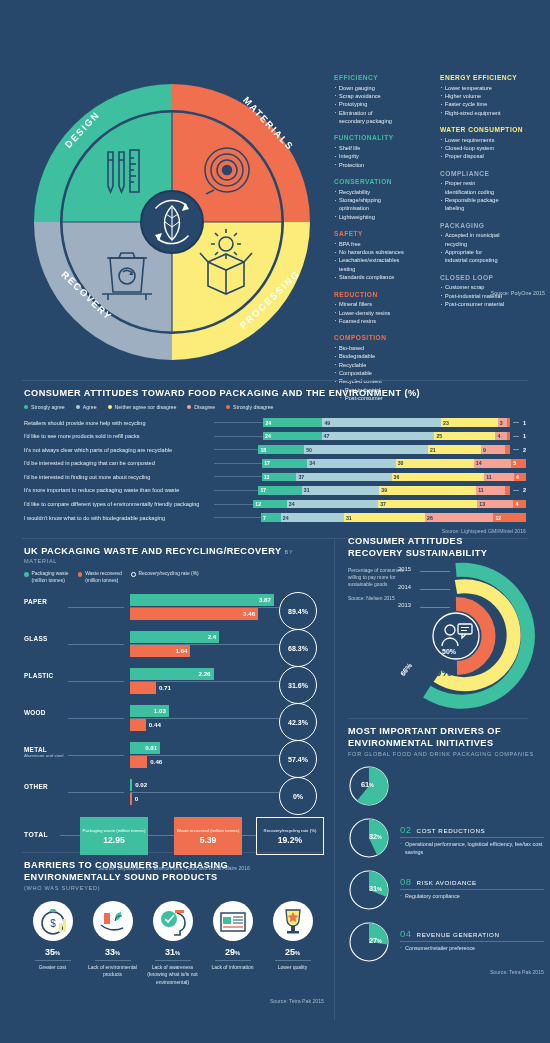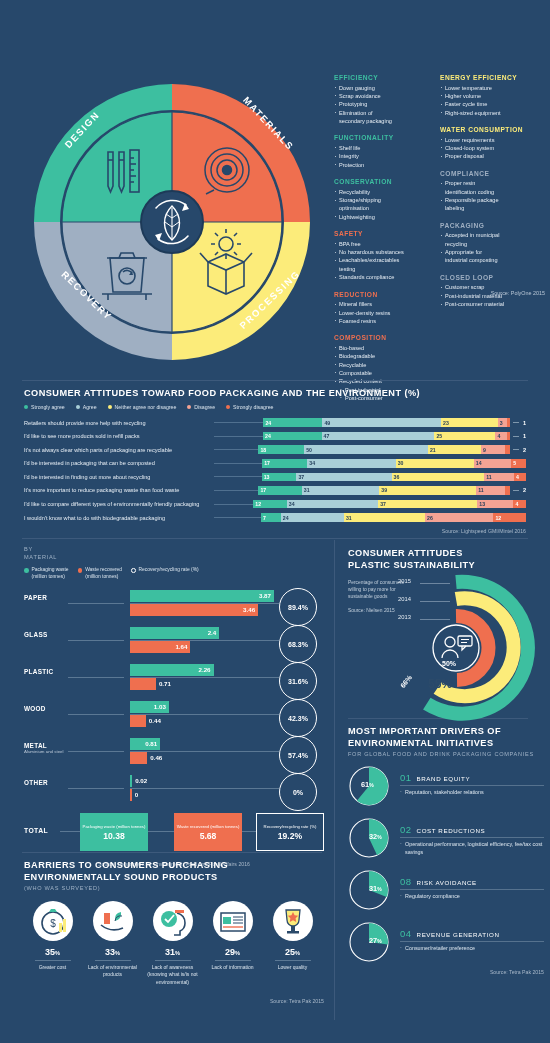--- a/index.html
+++ b/index.html
@@ -71,21 +71,21 @@
   .bval { position:absolute; right:3px; top:2px; font-size:6.2px; font-weight:bold; color:#fff; }
   .bval.out { right:auto; left:calc(100% + 3px); color:#fff; }
   .pct { position:absolute; left:255px; top:0px; width:38px; height:38px; border-radius:50%; border:1.2px solid #ffffff;
          display:flex; align-items:center; justify-content:center; font-size:7px; font-weight:bold; color:#fff;}
   .totalrow { position:relative; height:40px; margin-top:6px; }
   .tbox { position:absolute; top:0; width:68px; height:38px; display:flex; flex-direction:column; align-items:center; justify-content:center; text-align:center;}
   .tbox .cap { font-size:4.3px; line-height:1.25; }
   .tbox .num { font-size:8.6px; font-weight:bold; margin-top:2px; }
 
   
-  .sustain { position:absolute; left:348px; top:548px; width:196px; }
+  .sustain { position:absolute; left:348px; top:536px; width:196px; }
   .sustain .note { font-size:4.9px; color:#c2cfdc; line-height:1.45; margin-top:9px; width:60px;}
   .yearlab { position:absolute; font-size:5.8px; color:#e4ebf2; }
   .yearline { position:absolute; height:1px; background:#6d86a0; }
 
   
   .drivers { position:absolute; left:348px; top:726px; width:196px; }
   .driver { position:relative; height:46px; margin-top:6px; }
   .dpie { position:absolute; left:0; top:2px; width:42px; height:42px; }
   .dtxt { position:absolute; left:52px; top:9px; width:144px; }
   .dnum { font-size:9.5px; color:#3dbfa0; font-weight:normal; letter-spacing:.5px; }
@@ -430,20 +430,21 @@
     <div class="src src-attitudes">Source: Lightspeed GMI/Mintel 2016</div>
   </div>
 
   <div class="divider" style="top:538px;"></div>
   <div class="divider" style="top:852px; width:300px;"></div>
   <div style="position:absolute; left:334px; top:540px; width:1px; height:480px; background:#3d5a7c;"></div>
   <div class="divider" style="top:718px; left:348px; width:180px;"></div>
 
   <div class="ukwaste">
     <div style="display:flex; align-items:baseline; gap:3px;">
+      <span class="sec-title">UK PACKAGING WASTE AND RECYCLING/RECOVERY</span>
       <span class="sec-sub">BY</span>
     </div>
     <div class="sec-sub" style="margin-top:2px;">MATERIAL</div>
     <div class="uk-legend" id="uk-legend">
         <div class="li">
           <span class="solid" style="background: rgb(61, 191, 160);"></span>
           <span><span>Packaging waste</span><br><span>(million tonnes)</span></span>
         </div>
         <div class="li">
           <span class="solid" style="background: rgb(239, 111, 79);"></span>
@@ -539,39 +540,39 @@
           </div>
           <div class="pct">0%</div>
         </div>
       </div>
 
     <div class="totalrow">
       <div style="position:absolute; left:0; top:14px; font-size:6.8px; font-weight:bold; letter-spacing:.4px;">TOTAL</div>
       <div style="position:absolute; left:36px; top:18px; width:20px; height:1px; background:#5b7894;"></div>
       <div class="tbox" style="left:56px; background:#3dbfa0;">
         <div class="cap">Packaging waste (million tonnes)</div>
-        <div class="num">10.38</div>
+        <div class="num">12.95</div>
       </div>
       <div style="position:absolute; left:124px; top:18px; width:26px; height:1px; background:#5b7894;"></div>
       <div class="tbox" style="left:150px; background:#ef6f4f;">
         <div class="cap">Waste recovered (million tonnes)</div>
-        <div class="num">5.68</div>
+        <div class="num">5.39</div>
       </div>
       <div style="position:absolute; left:218px; top:18px; width:14px; height:1px; background:#5b7894;"></div>
       <div class="tbox" style="left:232px; border:1.2px solid #fff;">
         <div class="cap">Recovery/recycling rate (%)</div>
         <div class="num">19.2%</div>
       </div>
     </div>
     <div class="src" style="text-align:center; margin-top:8px;">Source: Department for Environment, Food and Rural Affairs 2016</div>
   </div>
 
   <div class="sustain">
     <div class="sec-title">CONSUMER ATTITUDES</div>
-    <div class="sec-title" style="margin-top:2px;">PLASTIC SUSTAINABILITY</div>
+    <div class="sec-title" style="margin-top:2px;">RECOVERY SUSTAINABILITY</div>
     <div class="note">Percentage of consumers willing to pay more for sustainable goods</div>
     <div class="note" style="margin-top:7px;">Source: Nielsen 2015</div>
 
     <div style="position:absolute; left:52px; top:26px; width:144px; height:150px;">
       <svg width="144" height="150" viewBox="0 0 144 150">
 
         <path d="M56 8 A66 66 0 1 1 26.8 129.6" fill="none" stroke="#3dbfa0" stroke-width="14" transform="translate(0,66) translate(0,-66)"></path>
 
         <path d="M56 25 A49 49 0 1 1 37.5 114" fill="none" stroke="#fcec7a" stroke-width="14"></path>
 
@@ -604,27 +605,20 @@
     <div class="sec-title">MOST IMPORTANT DRIVERS OF</div>
     <div class="sec-title" style="margin-top:2px;">ENVIRONMENTAL INITIATIVES</div>
     <div class="sec-sub" style="margin-top:3px;">FOR GLOBAL FOOD AND DRINK PACKAGING COMPANIES</div>
     <div id="drivers-list">
         <div class="driver">
           <svg width="42" height="42" viewBox="0 0 42 42" class="dpie">
             <circle cx="21" cy="21" r="19" fill="none" stroke="#ffffff" stroke-width="1.1"></circle>
             <path d="M21 21 L21 2 A19 19 1 1 1 8.89 35.64 Z" fill="#3dbfa0"></path>
           </svg>
           <div class="dpct" style="left: 13px; top: 17px;"><span>61</span><span style="font-size: 5px;">%</span></div>
-          <div class="dtxt">
-            <div class="dhead">
-              <span class="dnum">01</span>
-              <span class="dname">BRAND EQUITY</span>
-            </div>
-            <div class="dbul">Reputation, stakeholder relations</div>
-          </div>
         </div>
         <div class="driver">
           <svg width="42" height="42" viewBox="0 0 42 42" class="dpie">
             <circle cx="21" cy="21" r="19" fill="none" stroke="#ffffff" stroke-width="1.1"></circle>
             <path d="M21 21 L21 2 A19 19 0 0 1 29.09 38.19 Z" fill="#3dbfa0"></path>
           </svg>
           <div class="dpct" style="left: 21px; top: 17px;"><span>32</span><span style="font-size: 5px;">%</span></div>
           <div class="dtxt">
             <div class="dhead">
               <span class="dnum">02</span>

